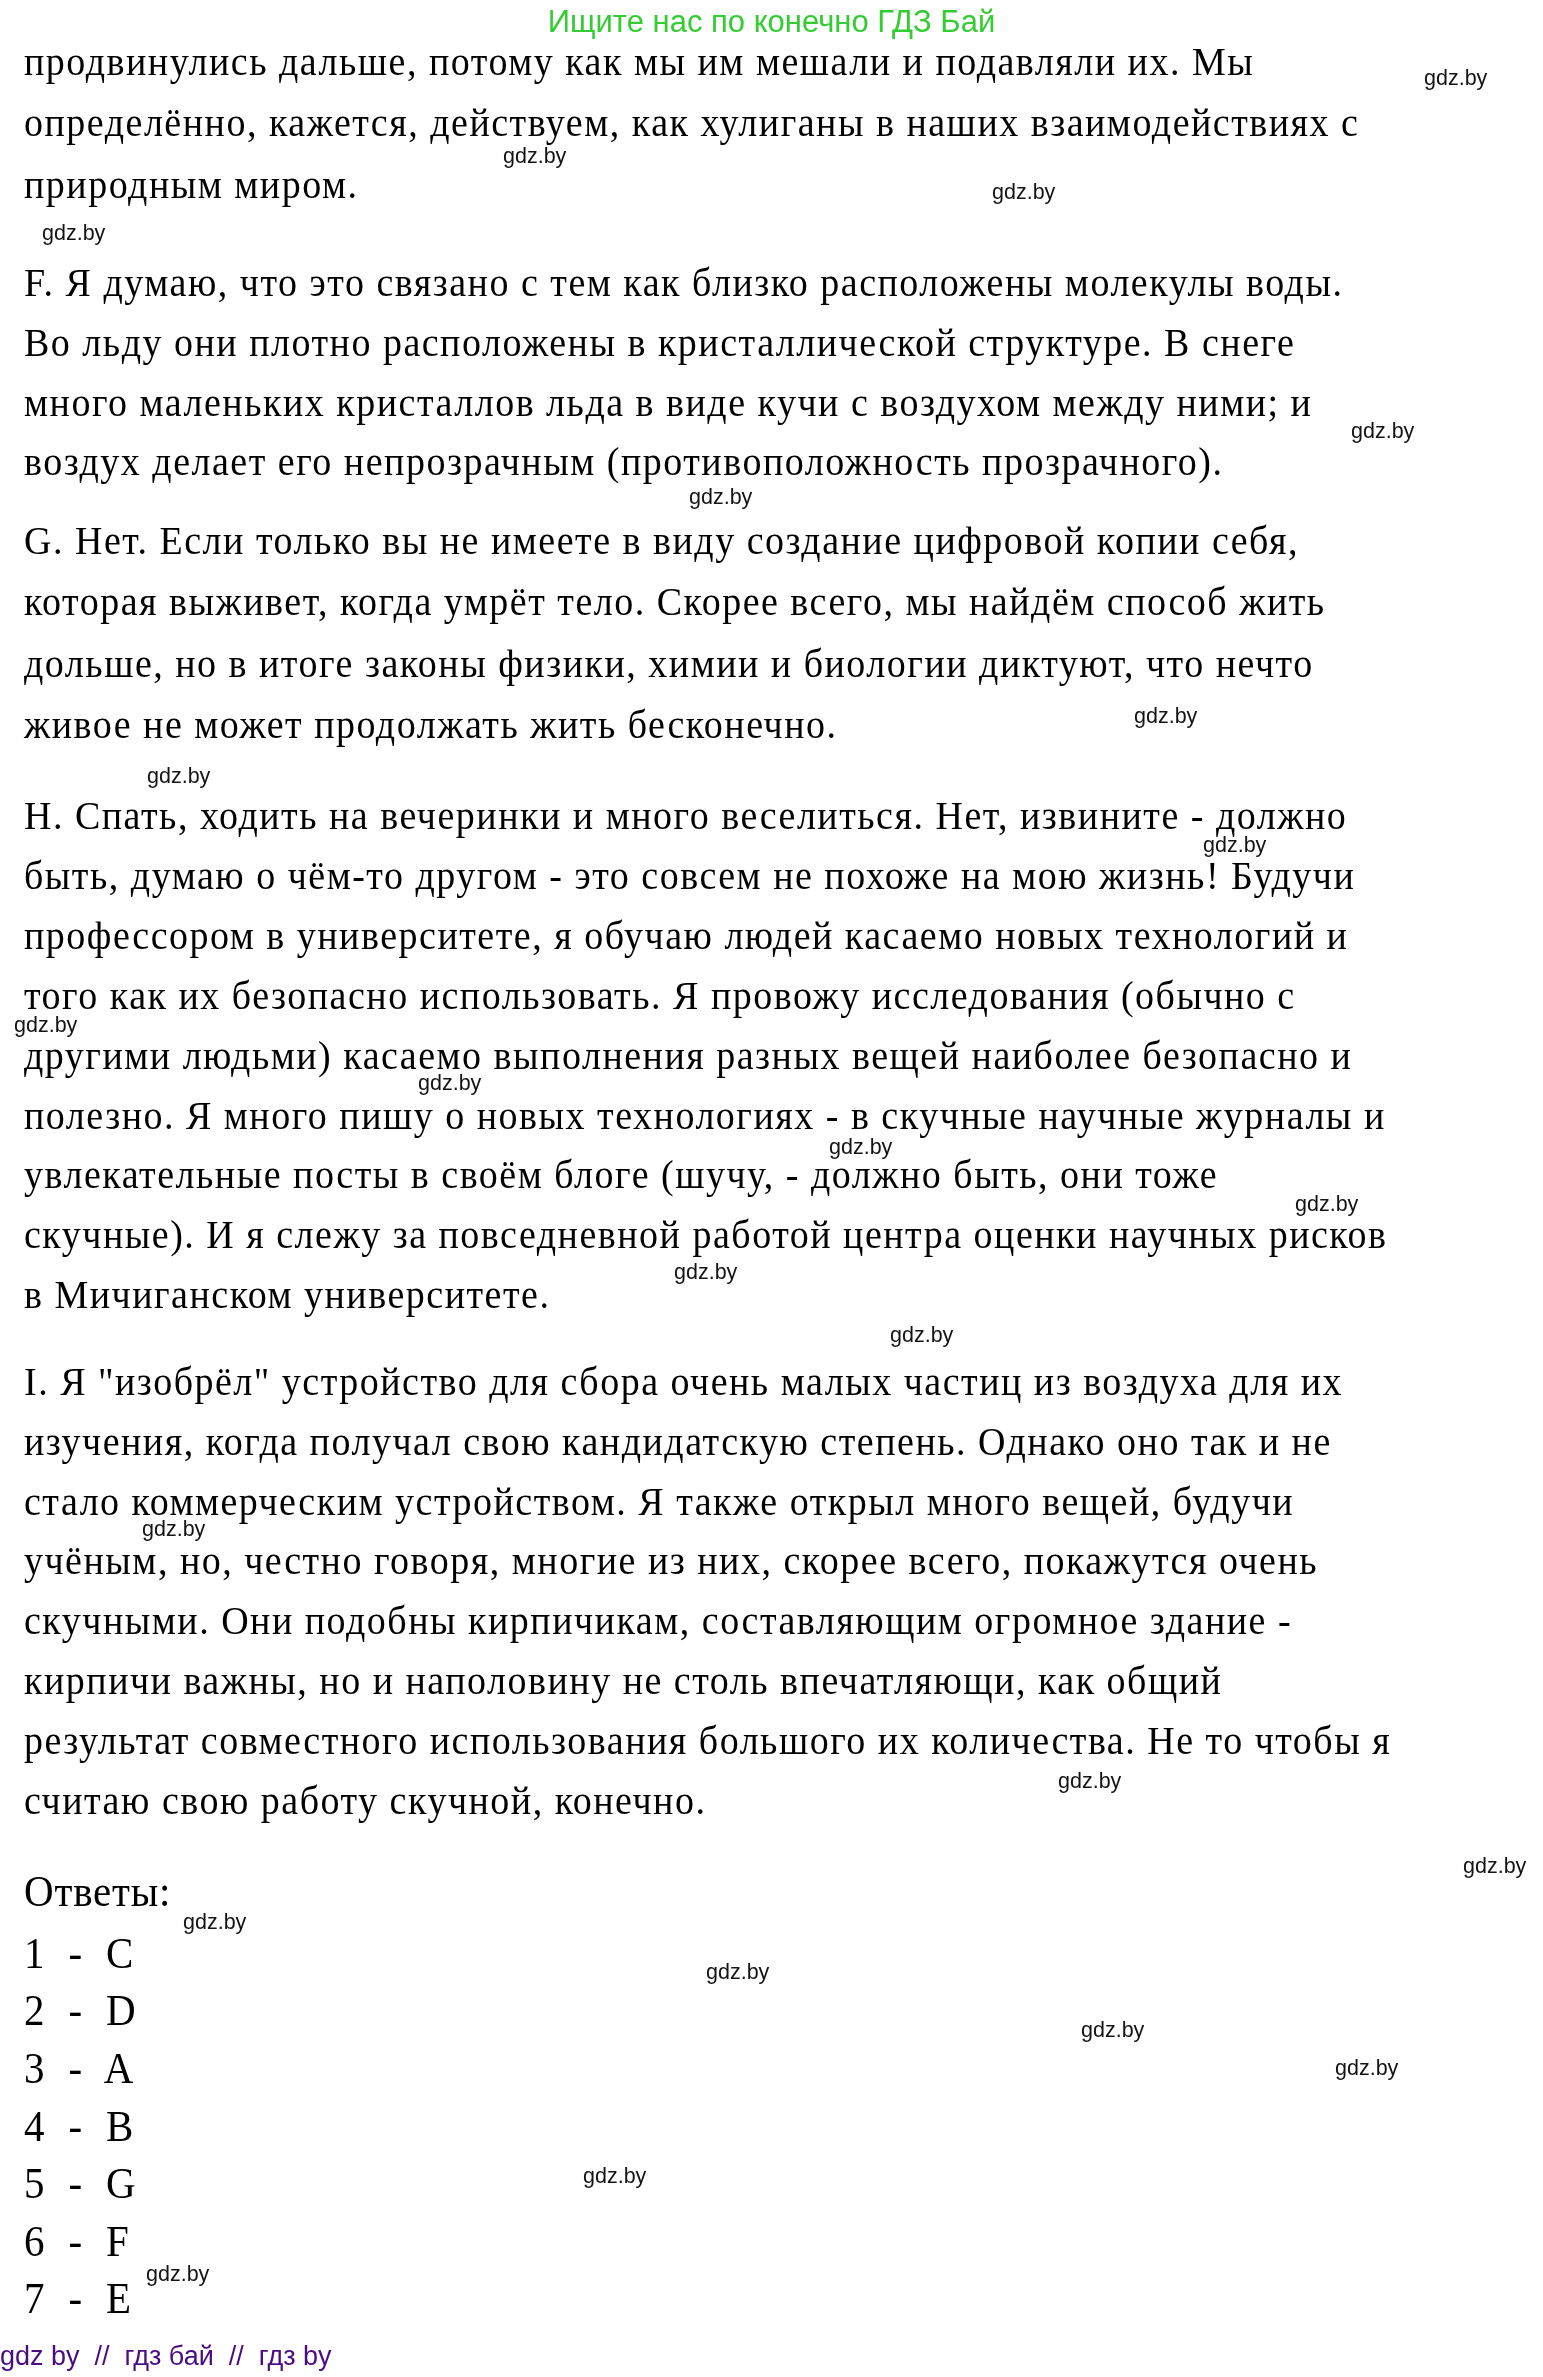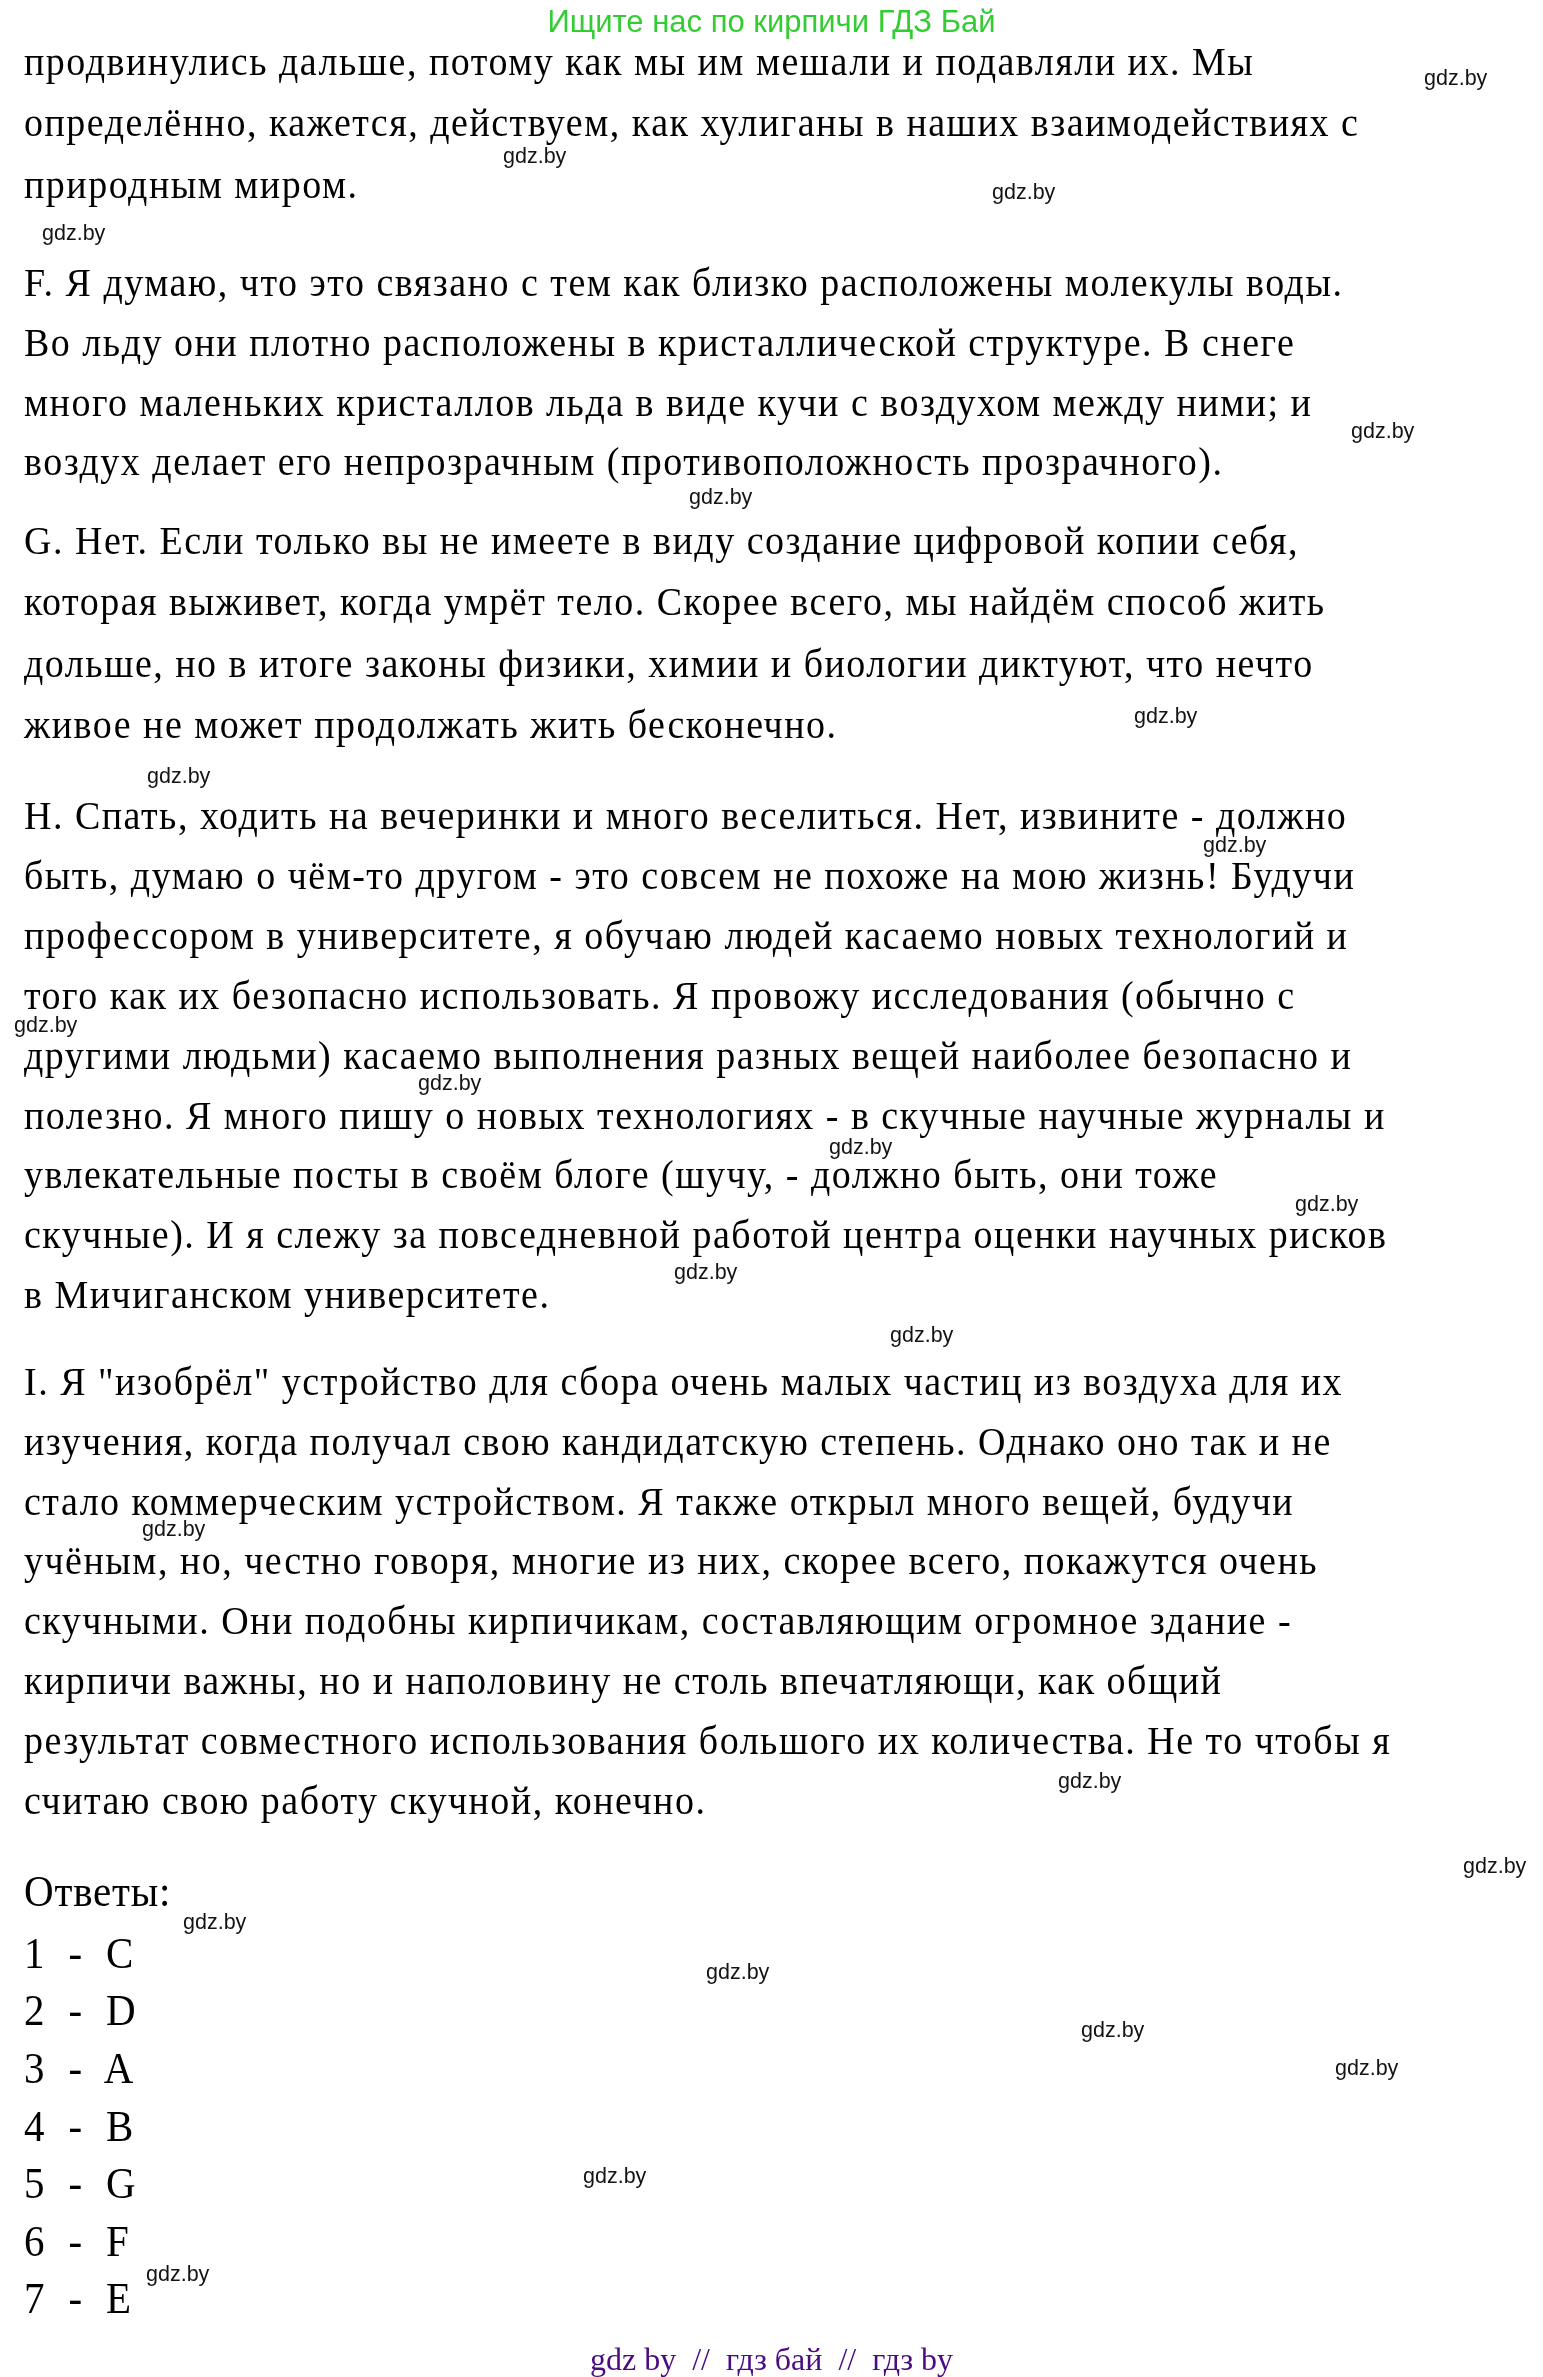--- a/index.html
+++ b/index.html
@@ -64,32 +64,31 @@
     font-size: 21.5px;
     line-height: 1;
     color: #141414;
     white-space: nowrap;
   }
   .footer {
     position: absolute;
     top: 2342px;
     left: 0;
     width: 100%;
-    text-align: center;
-    font-family: Liberation Serif, serif;
-    font-size: 32px;
+    font-family: Liberation Sans, sans-serif;
+    font-size: 27px;
     line-height: 1.1;
     white-space: pre;
   }
 </style>
 </head>
 <body>
 
 <div class="page">
-  <div class="promo-header" style="color: rgb(51, 204, 51);">Ищите нас по кирпичи ГДЗ Бай</div>
+  <div class="promo-header" style="color: rgb(51, 204, 51);">Ищите нас по конечно ГДЗ Бай</div>
 
   <div id="doc">
       <div class="line" style="top: 40px;">продвинулись дальше, потому как мы им мешали и подавляли их. Мы</div>
       <div class="line" style="top: 101px;">определённо, кажется, действуем, как хулиганы в наших взаимодействиях с</div>
       <div class="line" style="top: 163px;">природным миром.</div>
       <div class="line" style="top: 261px;">F. Я думаю, что это связано с тем как близко расположены молекулы воды.</div>
       <div class="line" style="top: 321px;">Во льду они плотно расположены в кристаллической структуре. В снеге</div>
       <div class="line" style="top: 381px;">много маленьких кристаллов льда в виде кучи с воздухом между ними; и</div>
       <div class="line" style="top: 440px;">воздух делает его непрозрачным (противоположность прозрачного).</div>
       <div class="line" style="top: 519px;">G. Нет. Если только вы не имеете в виду создание цифровой копии себя,</div>

